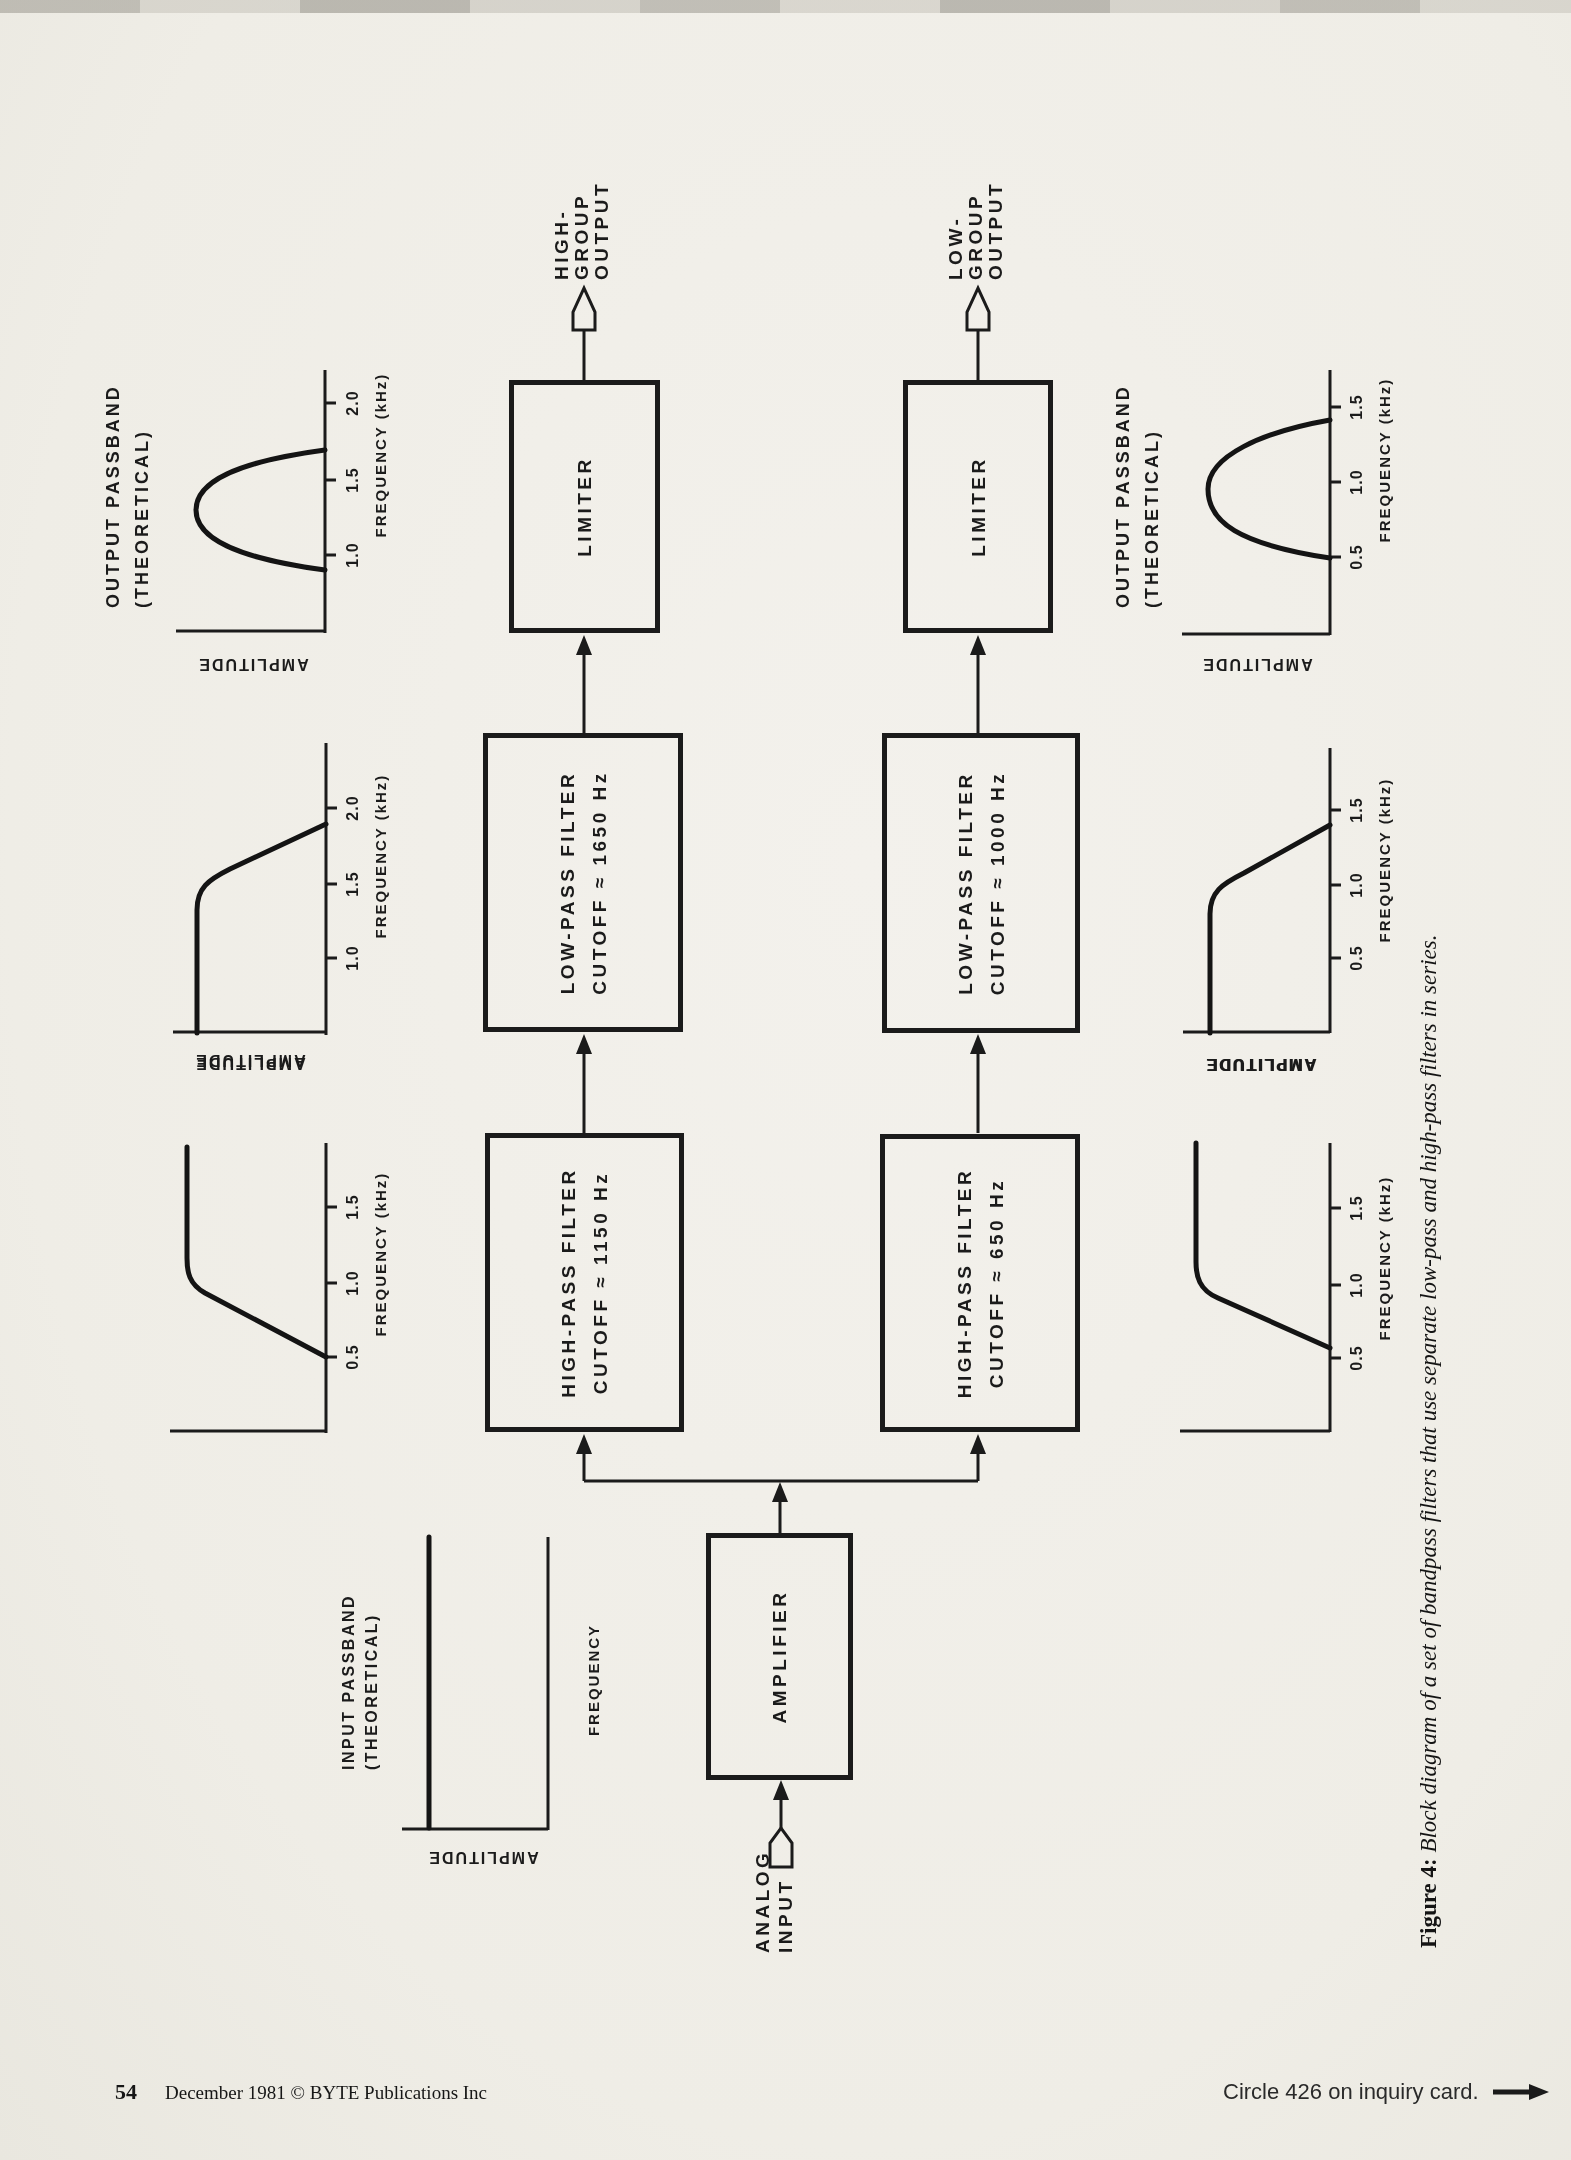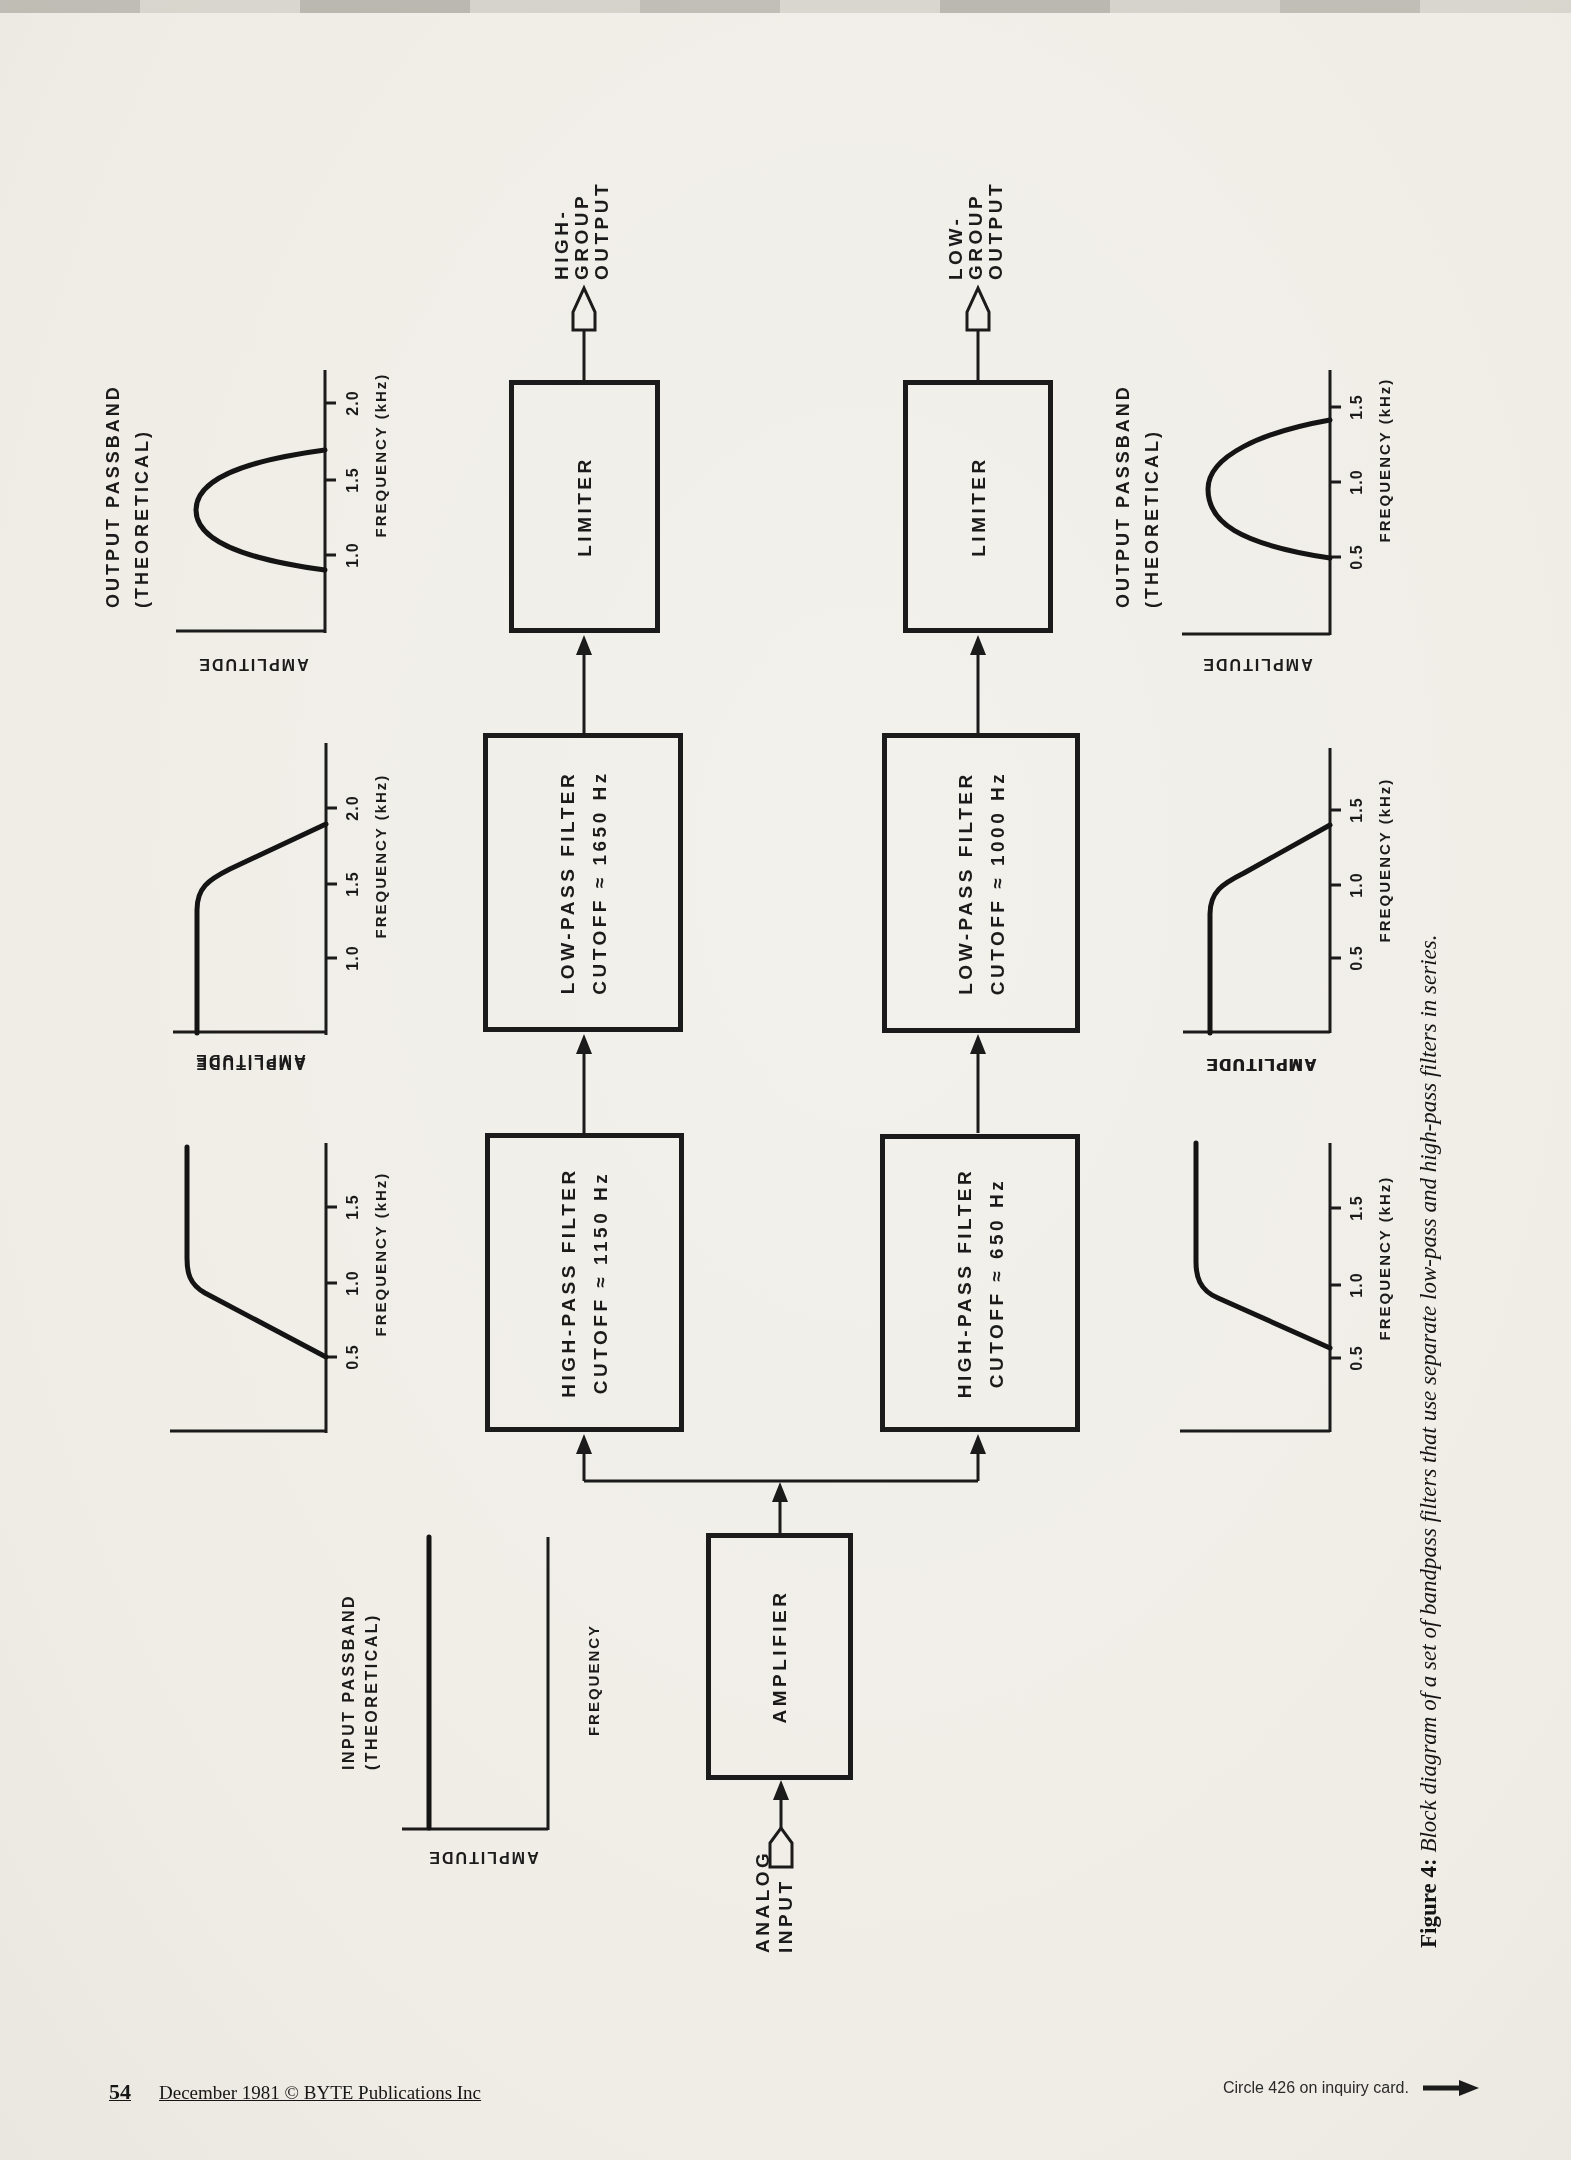--- a/index.html
+++ b/index.html
@@ -20,23 +20,23 @@
   .tick{position:absolute;font-weight:700;font-size:16px;letter-spacing:1px;transform:translateX(-50%);white-space:nowrap;}
   .freq{position:absolute;font-weight:700;font-size:15px;letter-spacing:2px;transform:translateX(-50%);white-space:nowrap;}
   .ampl{position:absolute;font-weight:700;font-size:16px;letter-spacing:2px;white-space:nowrap;
         transform:translate(-50%,-50%) rotate(-90deg);}
   .gtitle{position:absolute;font-weight:700;font-size:18px;letter-spacing:3px;white-space:nowrap;line-height:1;}
   .gtitle-sm{position:absolute;font-weight:700;font-size:16px;letter-spacing:2.5px;white-space:nowrap;line-height:1;}
   #caption{position:absolute;left:212px;top:1416px;font-family:"Liberation Serif",serif;
            font-size:23px;white-space:nowrap;color:#141414;}
   #caption .capb{font-weight:700;font-style:normal;}
   #caption .capi{font-style:italic;}
-  #footer-left{position:absolute;left:109px;top:2079px;font-family:"Liberation Serif",serif;font-size:19px;color:#161616;text-decoration:underline;}
+  #footer-left{position:absolute;left:115px;top:2079px;font-family:"Liberation Serif",serif;font-size:19px;color:#161616;}
   #footer-left b{font-size:22px;margin-right:28px;}
-  #footer-right{position:absolute;left:1223px;top:2079px;font-size:16px;color:#2a2a2a;display:flex;align-items:center;gap:14px;}
+  #footer-right{position:absolute;left:1223px;top:2079px;font-size:22px;color:#2a2a2a;display:flex;align-items:center;gap:14px;}
 </style>
 </head>
 <body>
 
 <div id="page">
   <div id="scan-edge"></div>
 
   <div id="land">
 
     <svg width="2160" height="1571" viewBox="0 0 2160 1571">

